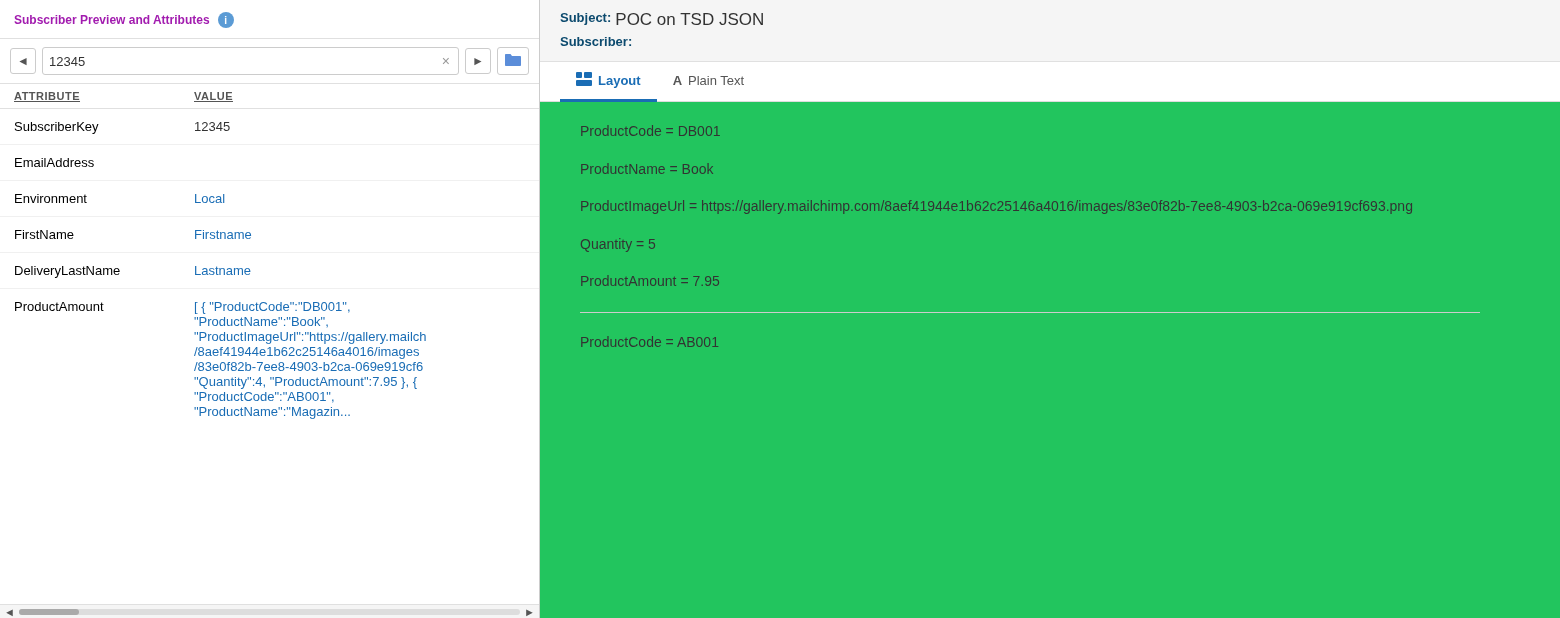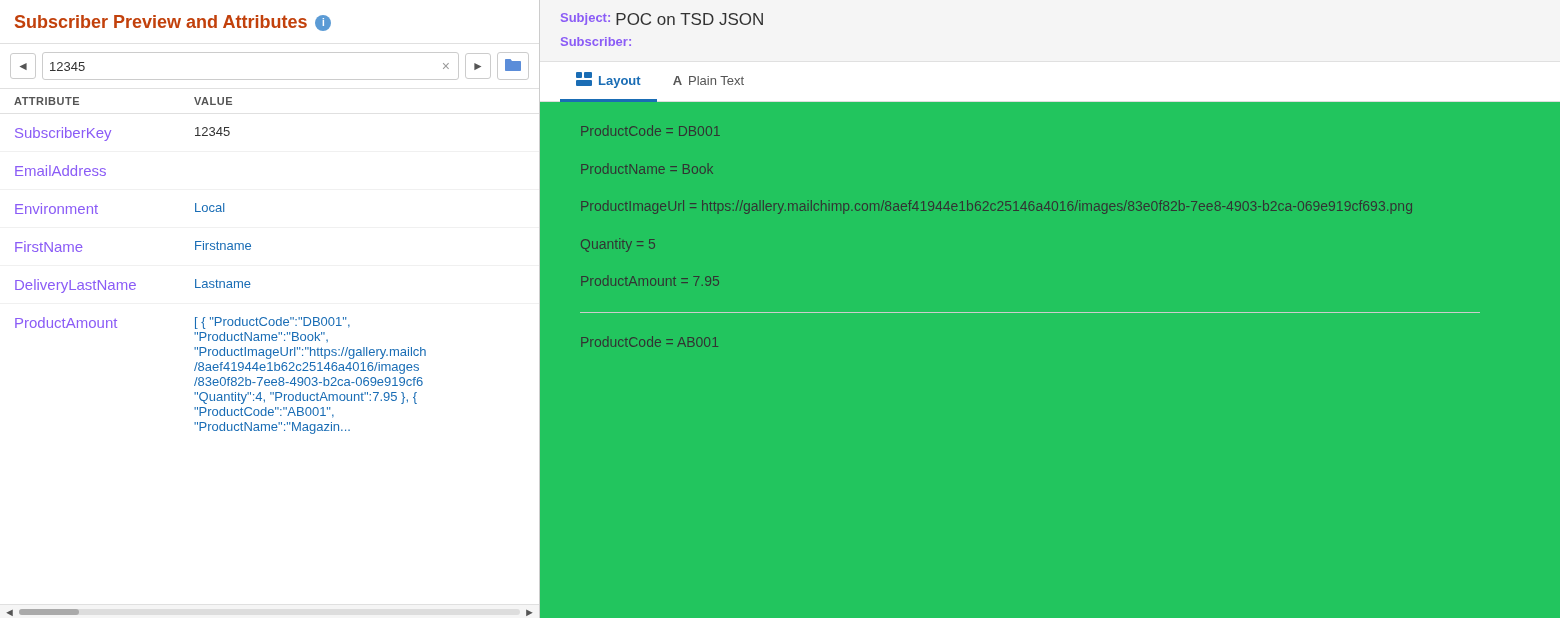--- a/index.html
+++ b/index.html
@@ -18,23 +18,23 @@
 
     .left-header {
       padding: 12px 14px 10px;
       border-bottom: 1px solid #e0e0e0;
       display: flex;
       align-items: center;
       gap: 8px;
     }
 
     .left-header-title {
-      font-size: 18px;
+      font-size: 12px;
       font-weight: 600;
-      color: #c2410c;
+      color: #a21caf;
     }
 
     .info-icon {
       width: 16px;
       height: 16px;
       border-radius: 50%;
       background: #5b9bd5;
       color: #fff;
       font-size: 10px;
       display: flex;
@@ -115,20 +115,21 @@
       border-bottom: 1px solid #e0e0e0;
       background: #fff;
     }
 
     .table-header span {
       font-size: 11px;
       font-weight: 700;
       color: #555;
       text-transform: uppercase;
       letter-spacing: 0.5px;
+      text-decoration: underline;
     }
 
     .attributes-list {
       flex: 1;
       overflow-y: auto;
       overflow-x: hidden;
     }
 
     .attr-row {
       display: grid;
@@ -136,22 +137,22 @@
       padding: 10px 14px;
       border-bottom: 1px solid #f0f0f0;
       align-items: start;
     }
 
     .attr-row:last-child {
       border-bottom: none;
     }
 
     .attr-name {
-      font-size: 15px;
-      color: #8b5cf6;
+      font-size: 13px;
+      color: #000000;
       font-weight: 400;
     }
 
     .attr-value {
       font-size: 13px;
       color: #1a6db5;
       word-break: break-word;
     }
 
     .attr-value.dark {
@@ -210,21 +211,21 @@
     }
 
     .email-subject-row {
       display: flex;
       gap: 4px;
       margin-bottom: 4px;
     }
 
     .email-label {
       font-size: 13px;
-      color: #8b5cf6;
+      color: #0c4a6e;
       font-weight: 600;
     }
 
     .email-value {
       font-size: 17px;
       color: #333;
     }
 
     .tabs-bar {
       display: flex;

